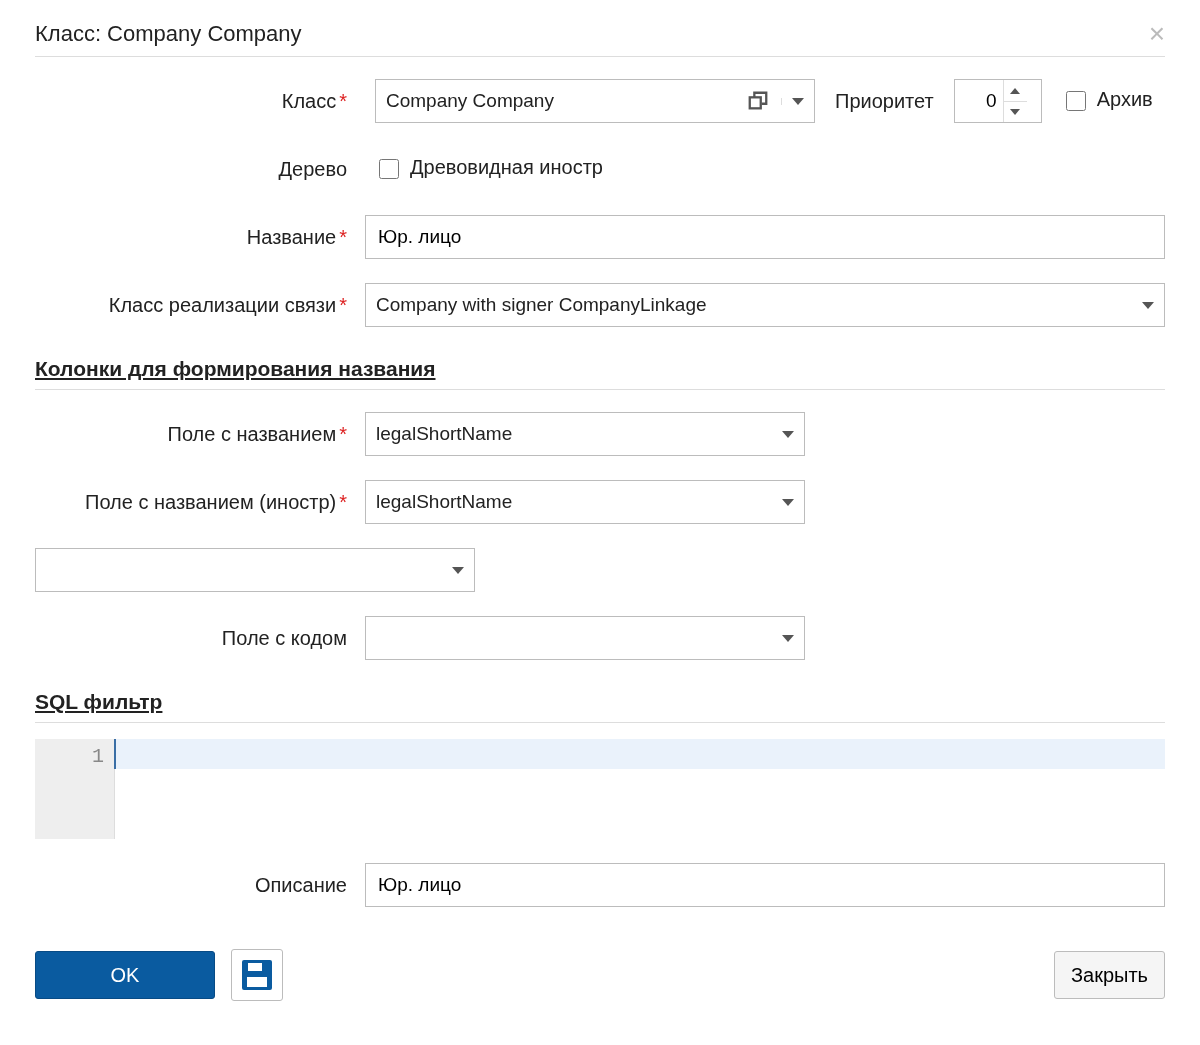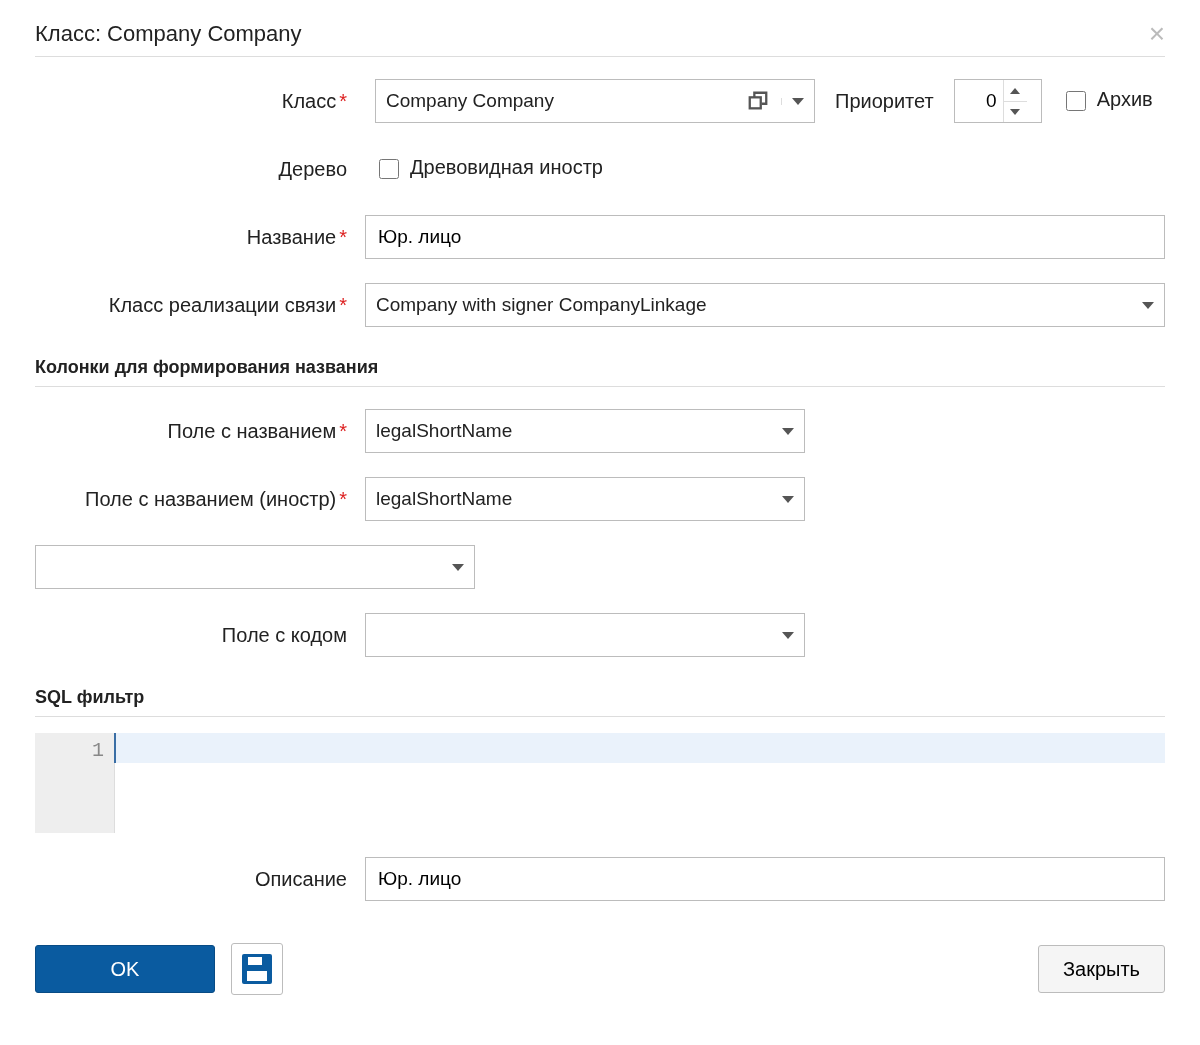--- a/index.html
+++ b/index.html
@@ -95,24 +95,25 @@
     width:0;height:0;border-left:5px solid transparent;border-right:5px solid transparent;
     border-top:6px solid #555;
   }
 
   .chk {
     display:inline-flex; align-items:flex-start; gap:8px; font-size:20px;
   }
   .chk input { width: 20px; height: 20px; }
 
   .section-title {
-    font-weight: bold; font-size: 18px;
+    font-weight: bold; font-size: 21px;
     border-bottom: 1px solid #ddd;
     padding: 24px 0 8px;
     margin-bottom: 16px;
+    text-decoration: underline;
   }
 
   .editor {
     display: flex; height: 100px; border: none; margin-top: 6px;
   }
   .gutter {
     width: 80px; background: #eee; color: #888;
     text-align: right; padding: 6px 10px 0 0;
     font-family: "Courier New", monospace; font-size: 20px;
     border-right: 1px solid #ddd;
@@ -127,21 +128,21 @@
     padding: 4px 6px;
     font-family: "Courier New", monospace; font-size: 18px; color: #333;
   }
 
   .footer {
     display: flex; align-items: center; justify-content: space-between;
     margin-top: 36px;
   }
   .footer-left { display: flex; align-items: center; gap: 16px; }
   .btn {
-    height: 48px; padding: 0 24px; font-size: 20px;
+    height: 48px; padding: 0 16px; font-size: 20px;
     border: 1px solid #bcbcbc; background: #f5f5f5; cursor: pointer;
     display: inline-flex; align-items: center; justify-content: center;
     border-radius: 3px;
   }
   .btn-primary {
     background: #0a5ba0; border-color: #084b85; color: #fff;
     min-width: 180px; font-weight: 500;
   }
   .btn-icon {
     width: 52px; height: 52px; padding: 0; background: #fff;

